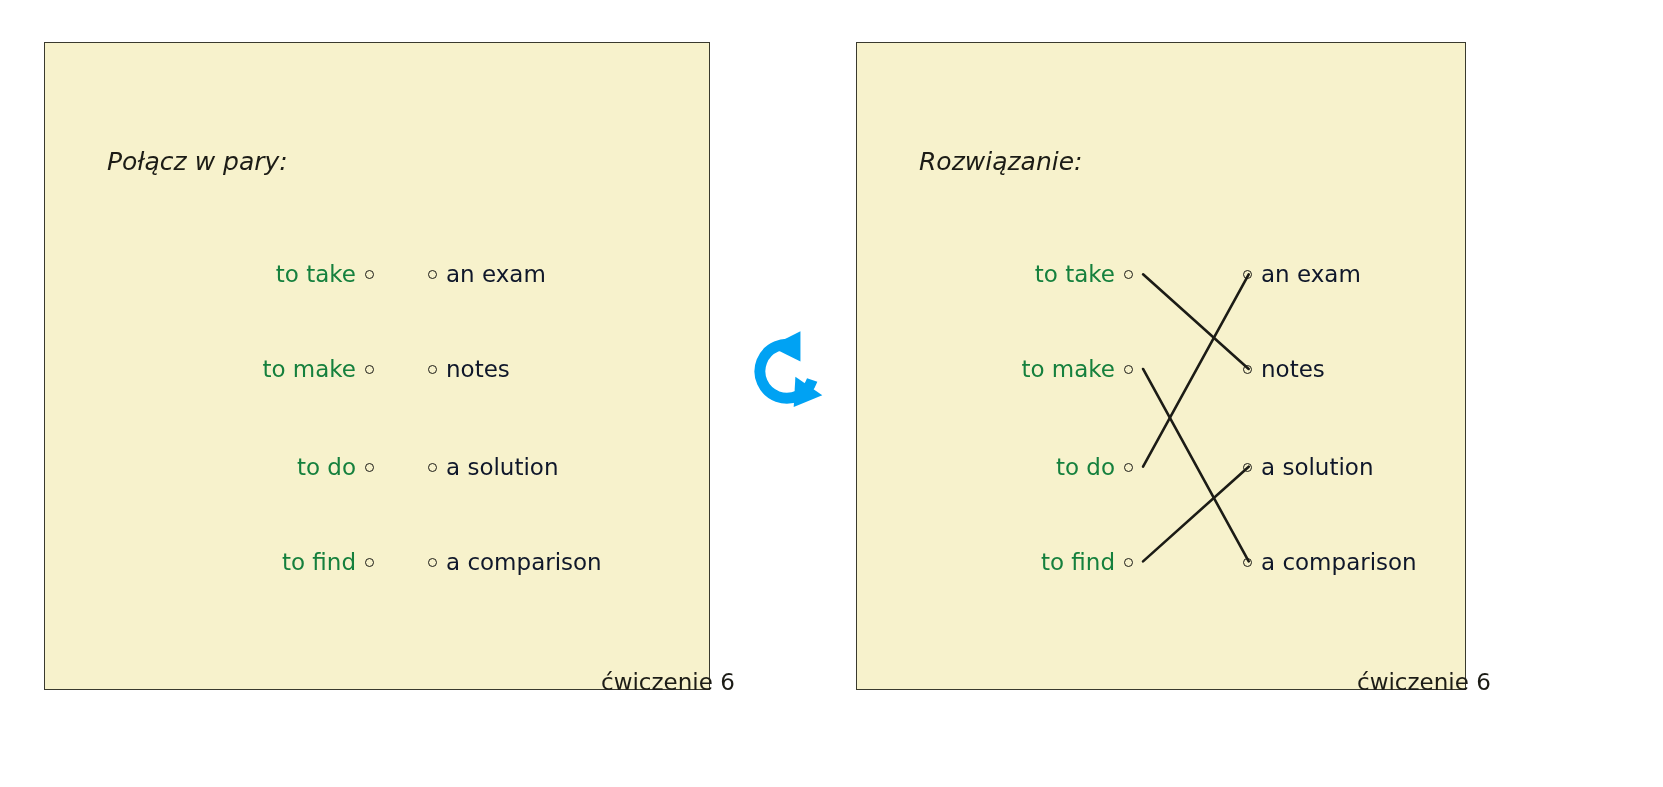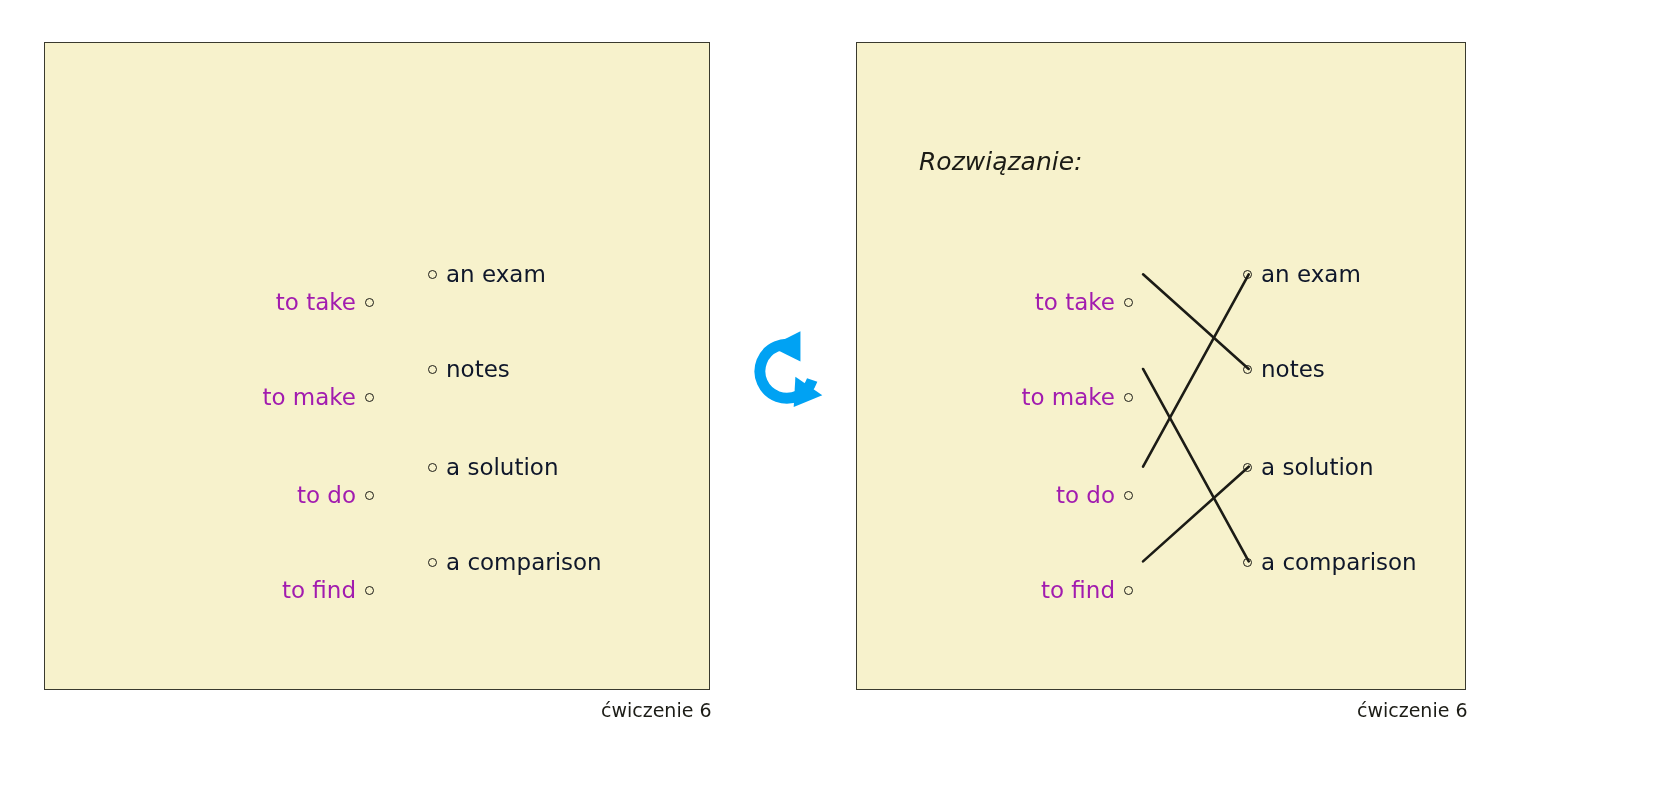--- a/index.html
+++ b/index.html
@@ -50,22 +50,21 @@
     top: 0;
     width: 100%;
     height: 100%;
   }
 
   .side-left {
     position: absolute;
     text-align: right;
     white-space: nowrap;
     font-size: 23px;
-    color: #a21caf;
-    margin-top: 28px;
+    color: #15803d;
   }
   .side-right {
     position: absolute;
     text-align: right;
     white-space: nowrap;
     font-size: 23px;
     color: #0f172a;
   }
 
   .dot {
@@ -77,24 +76,23 @@
     box-sizing: border-box;
     vertical-align: middle;
     position: relative;
     top: -1px;
   }
   .label-left { margin-right: 9px; }
   .label-right { margin-left: 9px; }
 
   .footer-note {
     position: absolute;
-    font-size: 19px;
+    font-size: 23px;
     color: #1c1c16;
     white-space: nowrap;
-    margin-top: 30px;
   }
   #card-exercise .footer-note { left: 556px; top: 626px; }
   #card-solution .footer-note { left: 500px; top: 626px; }
 
   .link-layer {
     position: absolute;
     left: 0; top: 0;
     width: 100%;
     height: 100%;
     pointer-events: none;
@@ -105,20 +103,21 @@
     left: 745px;
     top: 328px;
     width: 84px;
     height: 84px;
   }
 </style>
 </head>
 <body>
 
 <div class="card" id="card-exercise">
+  <div class="card-title">Połącz w pary:</div>
 
   <div class="pairs">
 
     <div class="side-left" style="right:335px; top:218px;">
       <span class="label-left">to take</span><span class="dot"></span>
     </div>
     <div class="side-left" style="right:335px; top:313px;">
       <span class="label-left">to make</span><span class="dot"></span>
     </div>
     <div class="side-left" style="right:335px; top:411px;">

